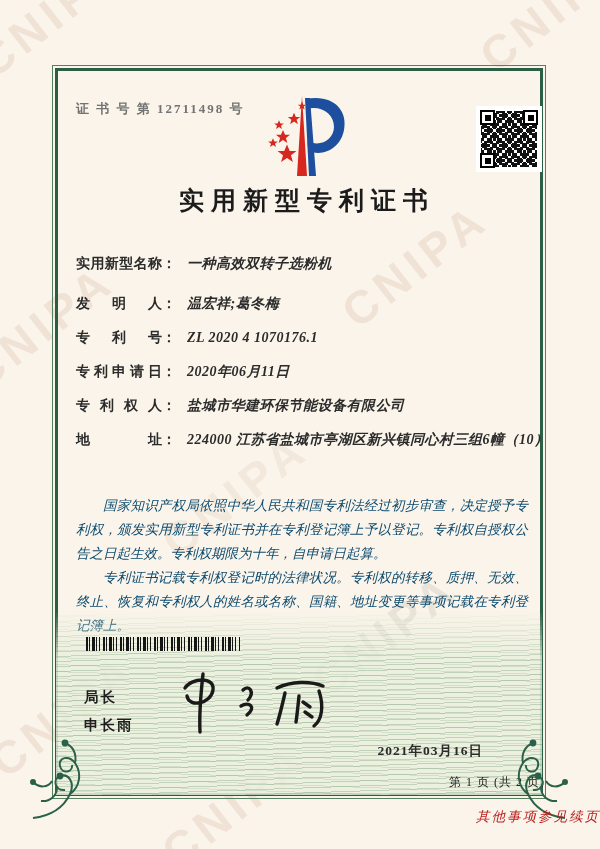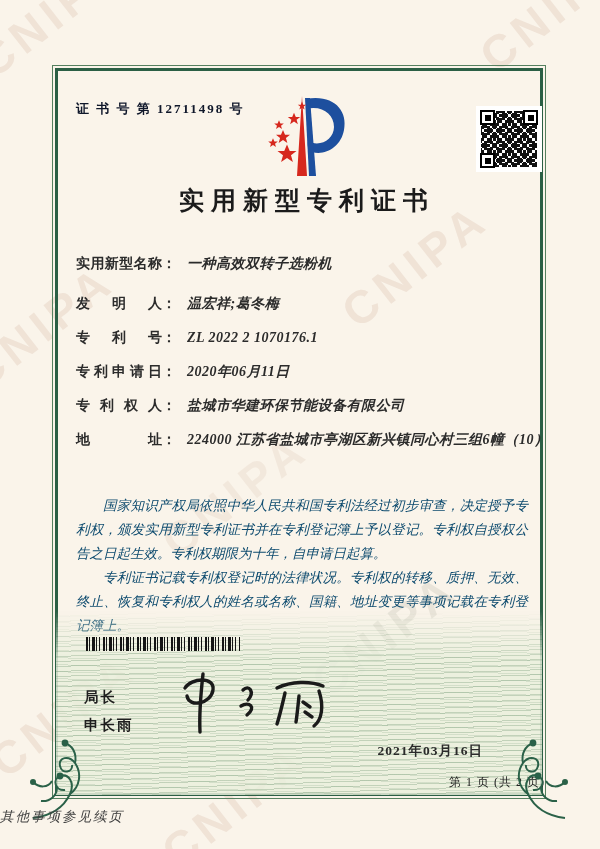--- a/index.html
+++ b/index.html
@@ -20,21 +20,21 @@
   .frame{
     position:absolute; left:52px; top:65px; width:494px; height:734px;
     border:1px solid #55805f; z-index:2;
   }
   .frame-inner{
     position:absolute; inset:2px; border:3px solid #2b5f45;
   }
   
   .cert-no{
     position:absolute; left:23px; top:34px;
-    font-size:13px; font-weight:bold; letter-spacing:2px; color:#0f172a;
+    font-size:13px; font-weight:bold; letter-spacing:2px; color:#737373;
   }
   .logo{ position:absolute; left:198px; top:26px; width:100px; height:90px; }
   .qr{ position:absolute; left:423px; top:40px; width:66px; height:66px; background:#fff; }
   .qr-grid{
     position:absolute; inset:5px;
     background:
       repeating-conic-gradient(#111 0 25%, transparent 0 50%) 0 0/6px 6px,
       repeating-conic-gradient(transparent 0 25%, #111 0 50%) 1px 2px/10px 10px;
   }
   .finder{ position:absolute; width:15px; height:15px; border:2.5px solid #000; background:#fff; }
@@ -87,22 +87,22 @@
     font-family:Liberation Sans, sans-serif; color:#1f1f1f; }
   .signer div{ margin-bottom:9px; letter-spacing:2px; }
   .signature{ position:absolute; left:112px; top:600px; width:180px; height:78px; }
   .issue-date{ position:absolute; right:62px; top:676px; font-size:13.5px; font-weight:600; letter-spacing:1px; }
   .page-indicator{ position:absolute; left:0; right:0; top:708px; text-align:right;
     font-size:12px; letter-spacing:1px; color:#222; }
   .flourish{ position:absolute; width:92px; height:92px; z-index:3; }
   .fl-br{ right:-24px; bottom:-24px; }
   .fl-bl{ left:-24px; bottom:-24px; transform:scaleX(-1); }
   .footer-note{
-    position:absolute; left:0; right:0; top:808px; text-align:left;
-    font-size:13.5px; font-style:italic; letter-spacing:2px; color:#404040; z-index:2;
+    position:absolute; left:0; right:0; top:808px; text-align:right;
+    font-size:13.5px; font-style:italic; letter-spacing:2px; color:#b91c1c; z-index:2;
   }
 </style>
 </head>
 <body>
 
 <div class="page">
 
   <span class="wm" style="left:-34px; top:-12px;">CNIPA</span>
   <span class="wm" style="left:468px; top:-18px;">CNIPA</span>
   <span class="wm" style="left:-44px; top:300px;">CNIPA</span>
@@ -147,21 +147,21 @@
     <div class="title">实用新型专利证书</div>
 
     <div class="fields">
       <div class="frow gap-lg">
         <span class="flabel">实用新型名称</span><span class="fcolon">：</span><span class="fvalue">一种高效双转子选粉机</span>
       </div>
       <div class="frow">
         <span class="flabel">发 明 人</span><span class="fcolon">：</span><span class="fvalue">温宏祥;葛冬梅</span>
       </div>
       <div class="frow">
-        <span class="flabel">专 利 号</span><span class="fcolon">：</span><span class="fvalue">ZL 2022 2 1070176.1</span>
+        <span class="flabel">专 利 号</span><span class="fcolon">：</span><span class="fvalue">ZL 2020 4 1070176.1</span>
       </div>
       <div class="frow">
         <span class="flabel">专利申请日</span><span class="fcolon">：</span><span class="fvalue">2020年06月11日</span>
       </div>
       <div class="frow">
         <span class="flabel">专 利 权 人</span><span class="fcolon">：</span><span class="fvalue">盐城市华建环保节能设备有限公司</span>
       </div>
       <div class="frow">
         <span class="flabel">地 址</span><span class="fcolon">：</span><span class="fvalue">224000 江苏省盐城市亭湖区新兴镇同心村三组6幢（10）</span>
       </div>

